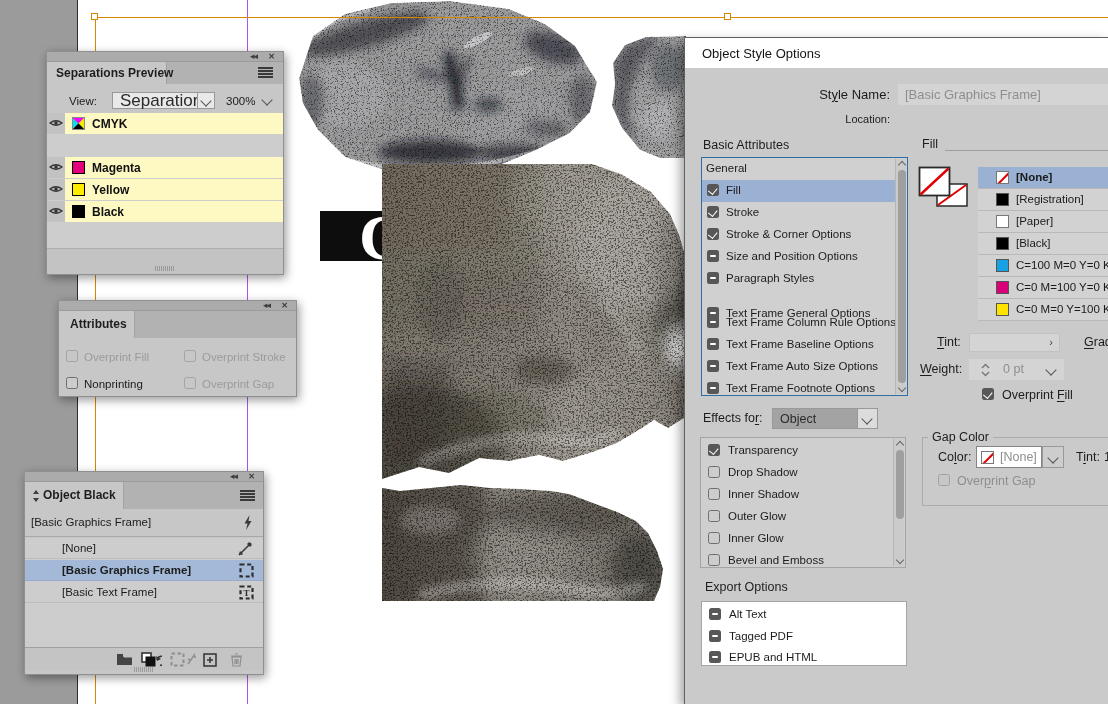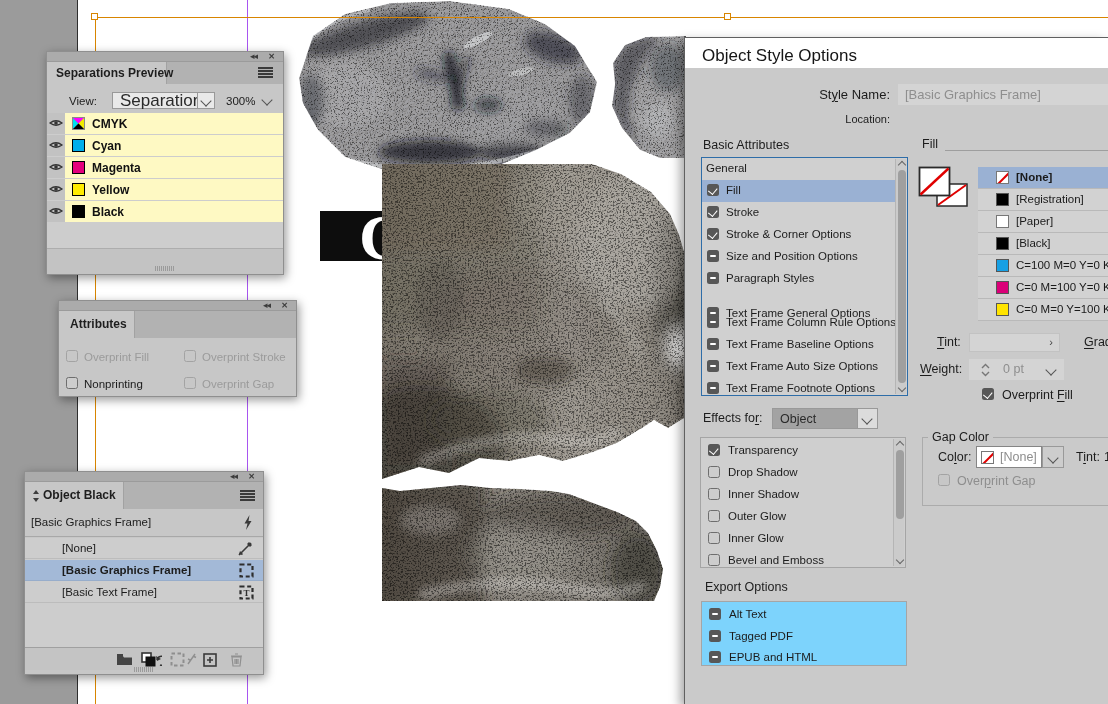--- a/index.html
+++ b/index.html
@@ -50,21 +50,21 @@
 #sep { left:46px; top:51px; width:238px; height:224px; }
 .seprow { position:absolute; left:0; width:236px; height:22px; }
 .seprow .eye { position:absolute; left:0; top:0; width:18px; height:21px; background:#c2c2c2; }
 .seprow .main { position:absolute; left:18px; top:0; right:0; height:21px; background:#fef9c3; }
 .seprow .sw { position:absolute; left:7px; top:4px; width:13px; height:13px; }
 .seprow .nm { position:absolute; left:27px; top:4px; font-weight:bold; font-size:12px; color:#111; }
 
 
 #dlg { left:684px; top:37px; width:424px; height:667px; background:#cacaca; border-left:1px solid #606060; border-top:1px solid #606060; box-shadow:-4px 4px 10px rgba(0,0,0,.35); }
 #dlgtitle { position:absolute; left:0; top:0; right:0; height:30px; background:#fff; }
-#dlgtitle span { position:absolute; left:17px; top:8px; font-size:17px; color:#151515; }
+#dlgtitle span { position:absolute; left:17px; top:8px; font-size:13px; color:#151515; }
 .dtext { position:absolute; font-size:12.5px; color:#1c1c1c; white-space:nowrap; }
 .dtext.grey { color:#8e8e8e; }
 .listbox { position:absolute; background:#d3d3d3; }
 .sb { position:absolute; top:1px; bottom:1px; right:1px; width:11px; background:#cbcbcb; border-left:1px solid #b5b5b5; }
 .sb .thumb { position:absolute; left:1.5px; width:8px; background:#9f9f9f; border-radius:4px; }
 .sb .ar { position:absolute; left:2px; width:8px; height:8px; }
 .sb .ar::after { content:""; display:block; width:5px; height:5px; border:solid #666; border-width:0 0 1.5px 1.5px; }
 .sb .up::after { transform:rotate(135deg); margin:2px 0 0 1px; }
 .sb .dn::after { transform:rotate(-45deg); margin:0 0 0 1px; }
 .swrow { position:absolute; left:0; right:0; height:22px; border-bottom:1px solid #b9b9b9; }
@@ -266,30 +266,20 @@
             <svg class="sw" width="13" height="13" style="position:absolute;left:7px;top:4px;">
               <rect x="0" y="0" width="13" height="13" fill="#8a8a8a"></rect>
               <polygon points="1,1 12,1 6.5,6.5" fill="#00e0ee" transform="rotate(-90 6.5 6.5)"></polygon>
               <polygon points="1,1 12,1 6.5,6.5" fill="#ff00ff"></polygon>
               <polygon points="1,1 12,1 6.5,6.5" fill="#f2ec00" transform="rotate(90 6.5 6.5)"></polygon>
               <polygon points="1,1 12,1 6.5,6.5" fill="#000" transform="rotate(180 6.5 6.5)"></polygon>
             </svg>
             <span class="nm">CMYK</span>
           </div>
       </div>
-      <div class="seprow" style="top:22px;">
-        <div class="eye"><svg width="14" height="10" style="margin:5px 0 0 2px">
-              <path d="M1 5 Q7 0.5 13 5 Q7 9.5 1 5 Z" fill="none" stroke="#333" stroke-width="1.3"></path>
-              <circle cx="7" cy="5" r="1.8" fill="#333"></circle>
-            </svg></div>
-        <div class="main">
-            <div class="sw" style="background:#00aeea;border:1px solid #000;"></div>
-            <span class="nm">Cyan</span>
-          </div>
-      </div>
       <div class="seprow" style="top:44px;">
         <div class="eye"><svg width="14" height="10" style="margin:5px 0 0 2px">
               <path d="M1 5 Q7 0.5 13 5 Q7 9.5 1 5 Z" fill="none" stroke="#333" stroke-width="1.3"></path>
               <circle cx="7" cy="5" r="1.8" fill="#333"></circle>
             </svg></div>
         <div class="main">
             <div class="sw" style="background:#e4007d;border:1px solid #000;"></div>
             <span class="nm">Magenta</span>
           </div>
       </div>
@@ -522,21 +512,21 @@
       <div class="cb off" style="left:7px;top:116px;"></div>
         <span class="lbl" style="left:27px;top:116px;">Bevel and Emboss</span>
       <div class="sb">
           <span class="ar up" style="top:1px;"></span>
           <div class="thumb" style="top:11px;height:69px;"></div>
           <span class="ar dn" style="bottom:1px;"></span>
         </div>
     </div>
 
     <span class="dtext" style="left:20px;top:542px;">Export Options</span>
-    <div class="listbox" style="left:16px;top:563px;width:206px;height:65px;background:#7dd3fc;border:1px solid #a5a5a5;">
+    <div class="listbox" style="left:16px;top:563px;width:206px;height:65px;background:#ffffff;border:1px solid #a5a5a5;">
       <div class="cb ind" style="left:7px;top:6px;"></div>
         <span class="lbl" style="left:27px;top:6px;">Alt Text</span>
       <div class="cb ind" style="left:7px;top:28px;"></div>
         <span class="lbl" style="left:27px;top:28px;">Tagged PDF</span>
       <div class="cb ind" style="left:7px;top:49px;"></div>
         <span class="lbl" style="left:27px;top:49px;">EPUB and HTML</span>
     </div>
 
     <span class="dtext" style="left:237px;top:99px;">Fill</span>
     <div class="abs" style="left:260px;top:112px;right:0;height:1px;background:#9e9e9e;"></div>

